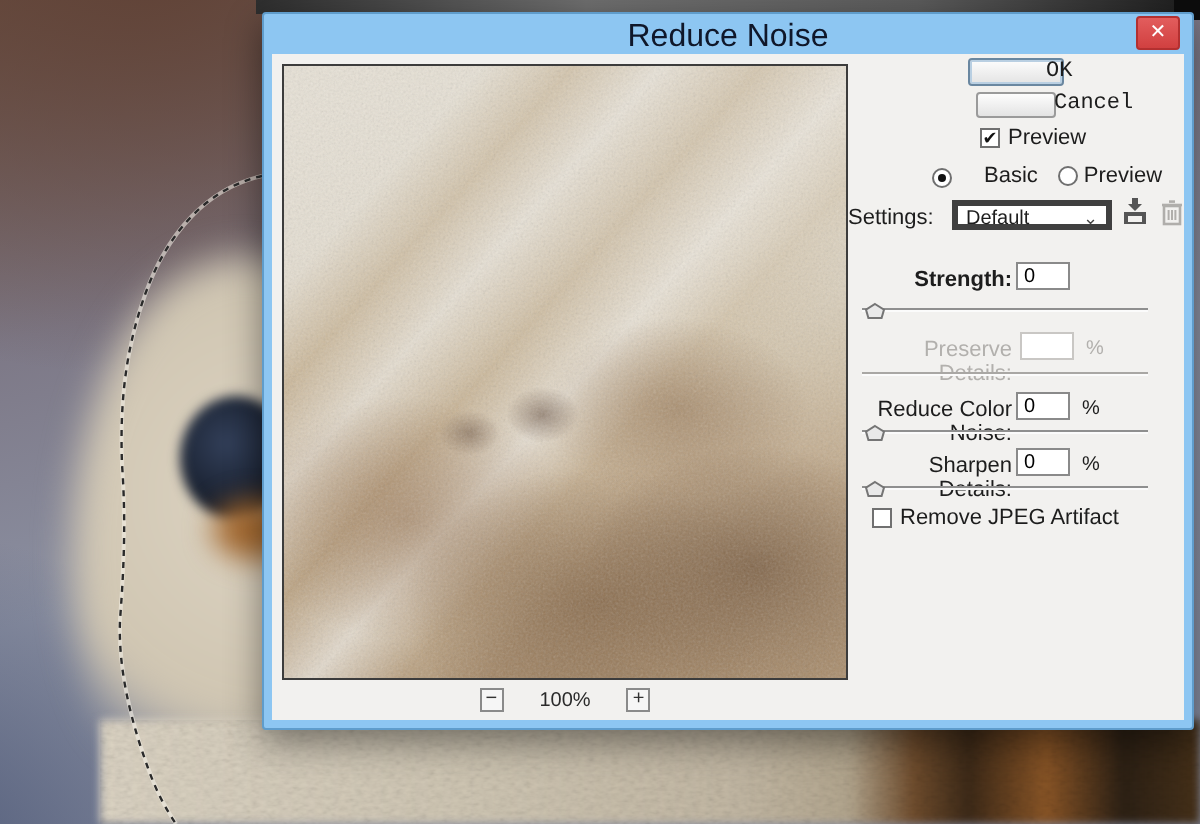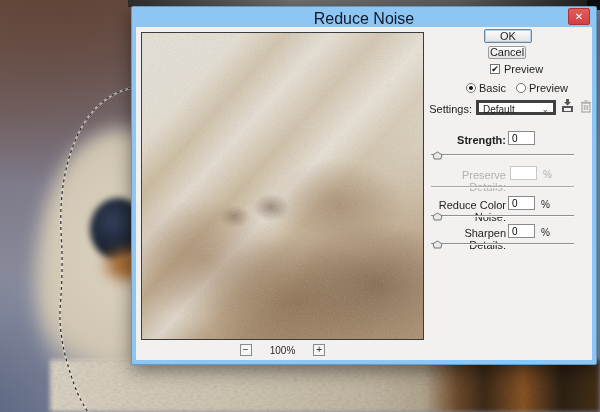--- a/index.html
+++ b/index.html
@@ -69,37 +69,37 @@
 
   .zoom-bar { position:absolute; left:5px; top:316px; width:283px; height:14px;
     display:flex; align-items:center; justify-content:center; gap:18px; }
   .zoom-btn { width:12px; height:12px; border:1px solid #8a8a8a; background:#f6f6f6;
     font-size:10px; line-height:10px; text-align:center; color:#333; cursor:pointer; }
   .zoom-level { font-size:10px; color:#2a2a2a; }
 
   
   .btn { position:absolute; background:linear-gradient(#fdfdfd,#e3e3e3);
     border:1px solid #9a9a9a; border-radius:2px; font-size:11px; color:#1d1d1d;
-    text-align:center; cursor:pointer; font-family:Liberation Sans, sans-serif; }
+    text-align:center; cursor:pointer; font-family:Liberation Mono, monospace;padding-left:38px; }
   .btn-ok { left:348px; top:2px; width:48px; height:14px; line-height:12px;
     border-color:#6a87a0; box-shadow:0 0 0 1px #b9cfe2 inset; }
   .btn-cancel { left:352px; top:19px; width:38px; height:13px; line-height:11px; }
 
   .chk-row { position:absolute; display:flex; align-items:center; gap:4px; }
   .chk-box { width:10px; height:10px; background:#fff; border:1px solid #707070;
     font-size:9px; line-height:9px; text-align:center; color:#111; cursor:pointer; }
   .radio-row { position:absolute; left:330px; top:55px; display:flex; gap:10px;
     align-items:center; }
   .radio { width:10px; height:10px; border:1px solid #6f6f6f; border-radius:50%;
     background:#fff; position:relative; cursor:pointer; }
   .radio.sel::after { content:""; position:absolute; left:2px; top:2px; width:4px;
     height:4px; border-radius:50%; background:#111; }
   .radio-lbl { margin-left:3px; }
 
-  .settings-lbl { position:absolute; left:288px; top:76px; width:48px; text-align:right; }
+  .settings-lbl { position:absolute; left:288px; top:76px; width:48px; text-align:left; }
   .settings-select { position:absolute; left:340px; top:73px; width:80px; height:15px;
     background:#fff; border:3px solid #404040; font-size:10px; line-height:13px;
     padding-left:4px; cursor:pointer; }
   .settings-select .chev { position:absolute; right:4px; top:0px; color:#444; font-size:9px; }
   .icon-btn { position:absolute; top:71px; width:16px; height:16px; cursor:pointer; }
 
   .fld-label { position:absolute; width:78px; text-align:right; }
   .fld-label.dis { color:#b2b0ad; }
   .num-input { position:absolute; width:27px; height:14px; border:1px solid #8a8a8a;
     background:#fff; font-size:10px; text-align:left; padding-left:3px;
@@ -190,21 +190,21 @@
 
       <div class="btn btn-ok">OK</div>
       <div class="btn btn-cancel">Cancel</div>
 
       <div class="chk-row" style="left:354px; top:36px;">
         <div class="chk-box">✔</div>
         <span>Preview</span>
       </div>
 
       <div class="radio-row">
-        <span style="display:flex;align-items:center;">
+        <span style="display:flex;align-items:flex-end;gap:13px;">
           <span class="radio sel"></span>
           <span class="radio-lbl">Basic</span>
         </span>
         <span style="display:flex;align-items:center;">
           <span class="radio"></span>
           <span class="radio-lbl">Preview</span>
         </span>
       </div>
 
       <div class="settings-lbl">Settings:</div>
@@ -255,16 +255,20 @@
       <div class="fld-label" style="left:292px; top:200px;">Sharpen Details:</div>
       <input class="num-input" style="left: 372px; top: 197px;" value="0">
       <div class="unit" style="left:405px; top:200px;">%</div>
       <div class="slider" style="top:212px;">
         <div class="track"></div>
         <svg class="thumb" width="11" height="9">
           <path d="M5.5 1 L10 3.8 L8.8 8 L2.2 8 L1 3.8 Z" fill="#e9e9e9" stroke="#757575"></path>
         </svg>
       </div>
 
+      <div class="chk-row" style="left:300px; top:226px;">
+        <div class="chk-box"></div>
+        <span>Remove JPEG Artifact</span>
+      </div>
 
     </div>
   </div>
 </div>
 
 </body></html>

